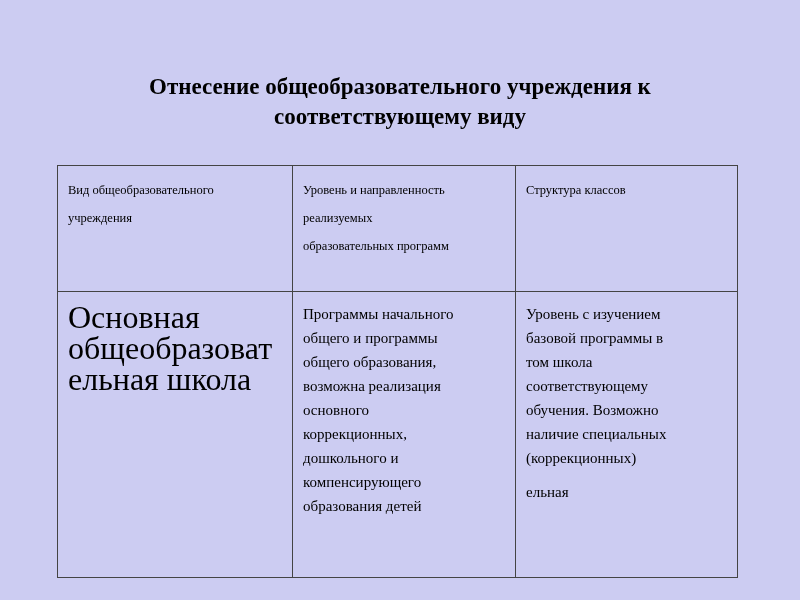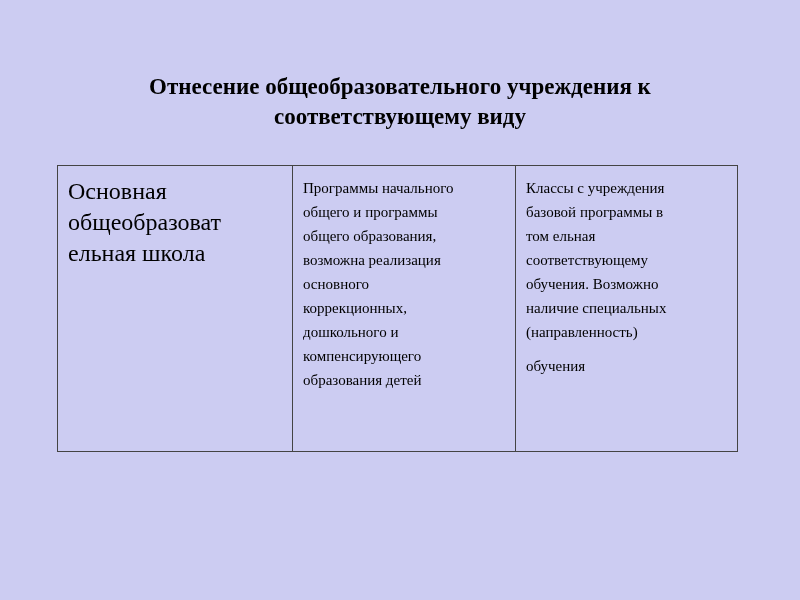--- a/index.html
+++ b/index.html
@@ -58,21 +58,21 @@
     line-height: 28px;
     height: 105px;
   }
   .hdr-cell .ln { display: block; }
 
   
   .body-row td {
     height: 265px;
   }
   .type-cell {
-    font-size: 24px;
+    font-size: 32px;
     line-height: 31px;
     padding-top: 14px;
   }
   .desc-cell {
     font-size: 15px;
     line-height: 24px;
     padding-top: 15px;
   }
   .desc-cell .ln { display: block; }
   .desc-cell .gap { display: block; height: 10px; }
@@ -85,46 +85,60 @@
   <div class="slide-title">Отнесение общеобразовательного учреждения к соответствующему виду</div>
 
   <div class="table-wrap">
     <table class="main-table">
       <colgroup>
         <col class="c1">
         <col class="c2">
         <col class="c3">
       </colgroup>
       <tbody>
+        <tr>
+          <td class="hdr-cell">
+            <span class="ln">Вид общеобразовательного</span>
+            <span class="ln">учреждения</span>
+          </td>
+          <td class="hdr-cell">
+            <span class="ln">Уровень и направленность</span>
+            <span class="ln">реализуемых</span>
+            <span class="ln">образовательных программ</span>
+          </td>
+          <td class="hdr-cell">
+            <span class="ln">Структура классов</span>
+          </td>
+        </tr>
         <tr class="body-row">
           <td class="type-cell">
             <span class="ln">Основная</span>
             <span class="ln">общеобразоват</span>
             <span class="ln">ельная школа</span>
           </td>
           <td class="desc-cell">
             <span class="ln">Программы начального</span>
             <span class="ln">общего и программы</span>
             <span class="ln">общего образования,</span>
             <span class="ln">возможна реализация</span>
             <span class="ln">основного</span>
             <span class="ln">коррекционных,</span>
             <span class="ln">дошкольного и</span>
             <span class="ln">компенсирующего</span>
             <span class="ln">образования детей</span>
           </td>
           <td class="desc-cell">
-            <span class="ln">Классы с учреждения</span>
+            <span class="ln">Уровень с изучением</span>
             <span class="ln">базовой программы в</span>
-            <span class="ln">том ельная</span>
+            <span class="ln">том школа</span>
             <span class="ln">соответствующему</span>
             <span class="ln">обучения. Возможно</span>
             <span class="ln">наличие специальных</span>
-            <span class="ln">(направленность)</span>
+            <span class="ln">(коррекционных)</span>
             <span class="gap"></span>
-            <span class="ln">обучения</span>
+            <span class="ln">ельная</span>
           </td>
         </tr>
       </tbody>
     </table>
   </div>
 
 </div>
 
 </body></html>

